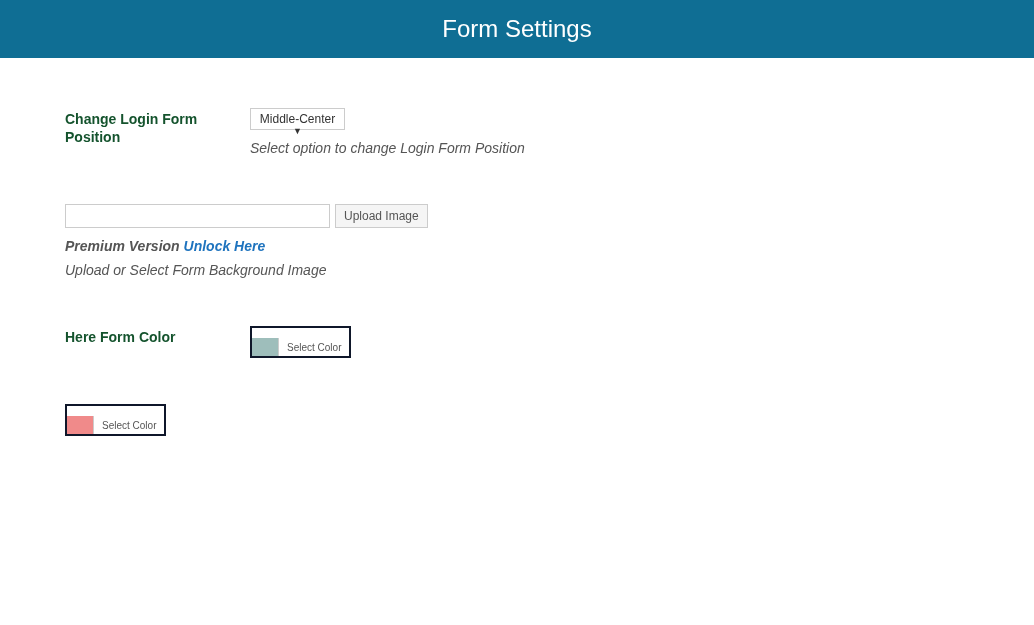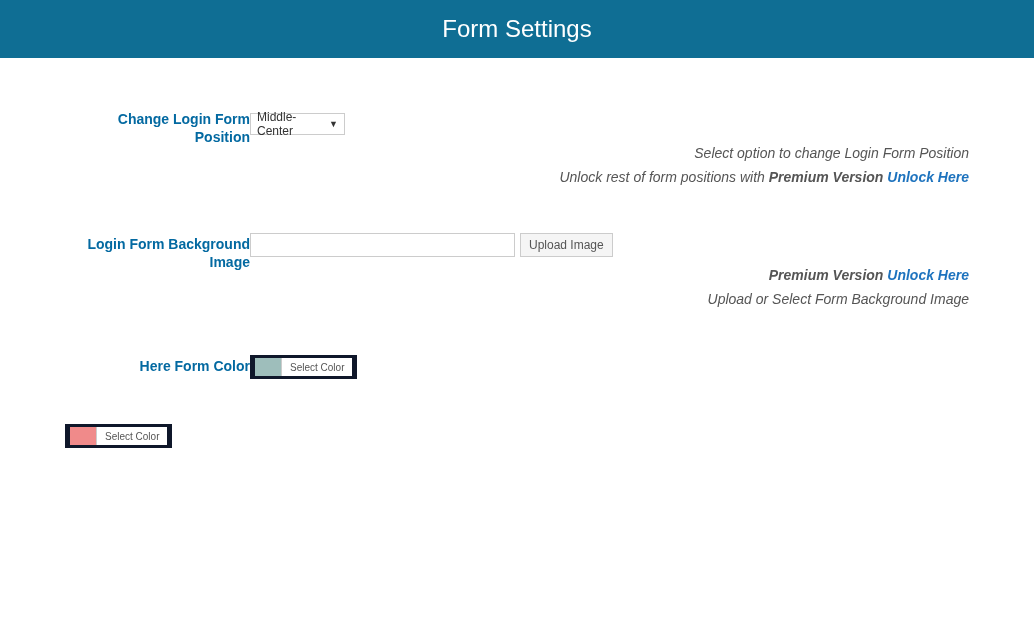--- a/index.html
+++ b/index.html
@@ -28,51 +28,50 @@
     .form-row {
       display: flex;
       margin-bottom: 45px;
       align-items: flex-start;
     }
     .form-label {
       width: 185px;
       flex-shrink: 0;
       font-weight: bold;
       font-size: 14px;
-      color: #0369a1;
+      color: #14532d;
       line-height: 1.3;
       padding-top: 2px;
-      text-align: right;
     }
     .form-control-area {
       flex: 1;
     }
     .select-box {
       border: 1px solid #ccc;
       background: #fff;
       font-size: 12px;
       padding: 3px 6px;
       width: 95px;
       height: 22px;
       display: inline-flex;
       align-items: center;
       justify-content: space-between;
       cursor: pointer;
+      flex-direction: column;
     }
     .select-box .caret {
       font-size: 9px;
       color: #333;
     }
     .helper-text {
       font-style: italic;
       color: #555;
       font-size: 14px;
       margin-top: 8px;
       line-height: 1.5;
-      text-align: right;
     }
     .helper-line {
       display: block;
       margin-top: 3px;
     }
     .premium-bold {
       font-weight: bold;
       font-style: italic;
     }
     .unlock-link {
@@ -100,23 +99,23 @@
       height: 24px;
       display: inline-flex;
       align-items: center;
     }
     .upload-row {
       display: flex;
       align-items: flex-end;
     }
     .color-picker {
       display: inline-flex;
-      align-items: center;
-      border: 5px solid #0f172a;
-      height: 24px;
+      align-items: flex-end;
+      border: 2px solid #0f172a;
+      height: 32px;
     }
     .color-swatch {
       width: 26px;
       height: 18px;
       display: inline-block;
     }
     .swatch-teal { background: #9ebebb; }
     .swatch-coral { background: #f08a8a; }
     .color-btn {
       font-size: 10px;
@@ -149,30 +148,25 @@
 
   <div class="form-row">
     <div class="form-label">Change Login Form Position</div>
     <div class="form-control-area">
       <div class="select-box">
         <span>Middle-Center</span>
         <span class="caret">▼</span>
       </div>
       <div class="helper-text">
         <span class="helper-line">Select option to change Login Form Position</span>
-        <span class="helper-line">
-          <span>Unlock rest of form positions with </span><span class="premium-bold">Premium Version</span>
-          <span class="unlock-link">Unlock Here</span>
-        </span>
-      </div>
-    </div>
-  </div>
-
-  <div class="form-row">
-    <div class="form-label">Login Form Background Image</div>
+      </div>
+    </div>
+  </div>
+
+  <div class="form-row">
     <div class="form-control-area">
       <div class="upload-row">
         <input class="text-input" type="text" style="">
         <button class="upload-btn">Upload Image</button>
       </div>
       <div class="helper-text">
         <span class="helper-line">
           <span class="premium-bold">Premium Version</span>
           <span class="unlock-link">Unlock Here</span>
         </span>

